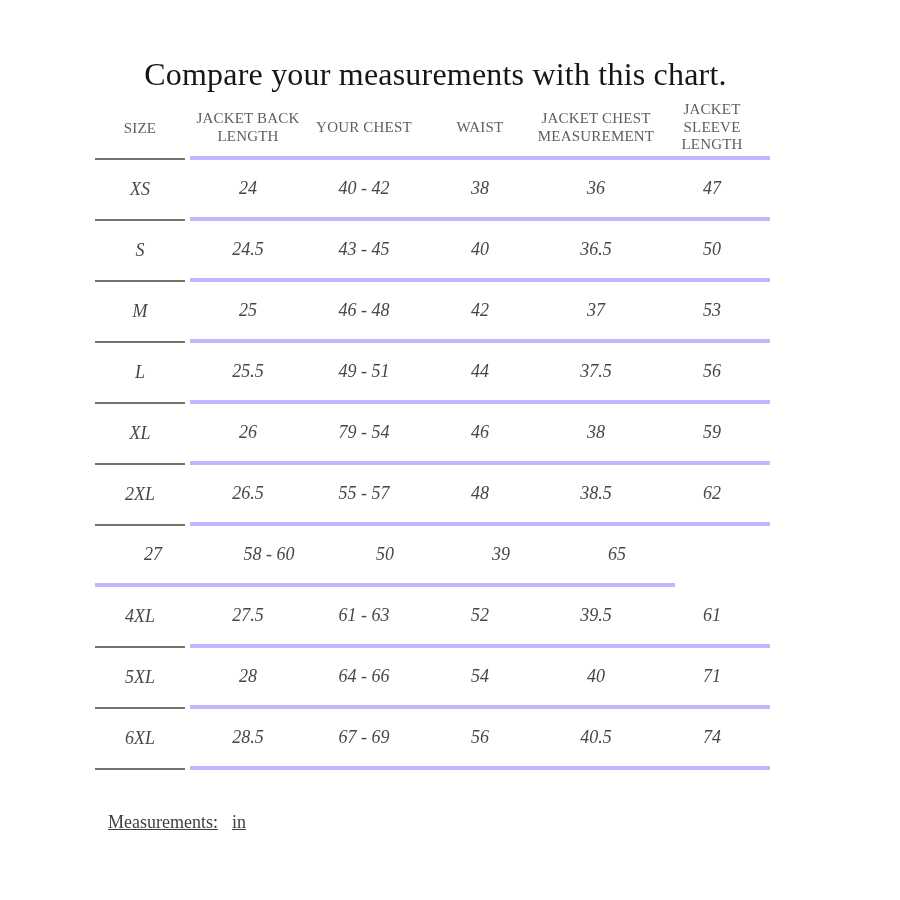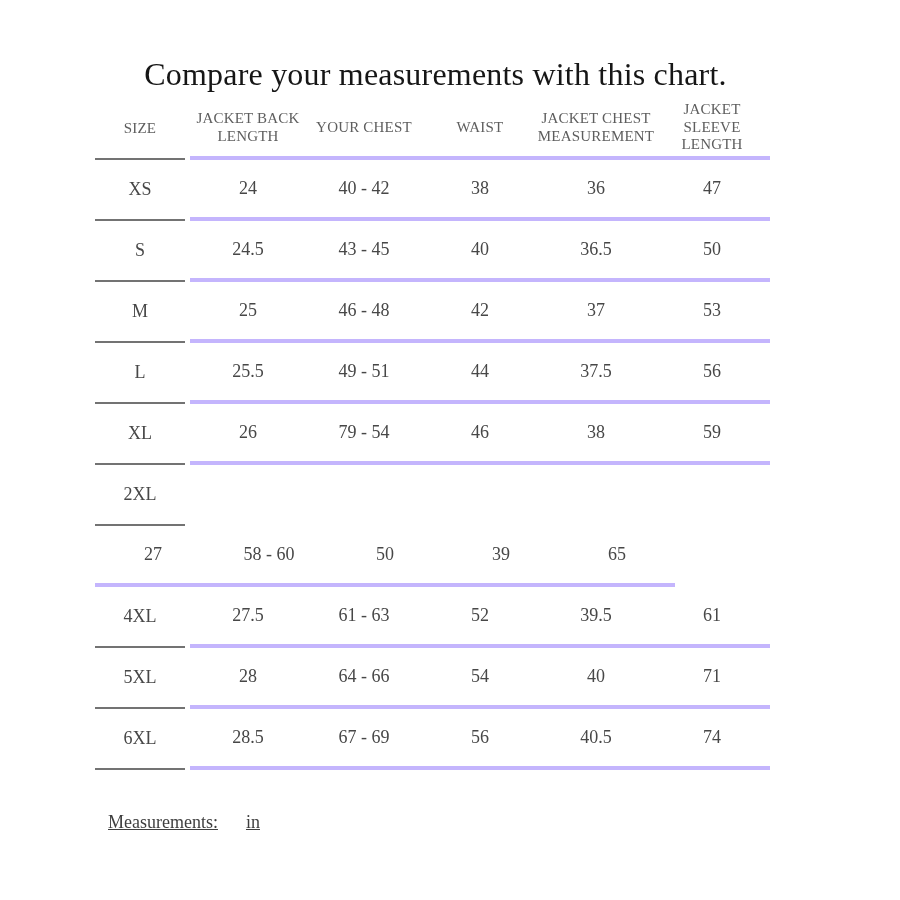--- a/index.html
+++ b/index.html
@@ -31,21 +31,21 @@
   }
   .size-table {
     margin: 4px 0 0 95px;
     width: 675px;
   }
   .thead-row, .tr {
     display: flex;
     align-items: stretch;
   }
   .thead-row { height: 60px; }
-  .tr { height: 61px; }
+  .tr { height: 61px; font-style: italic; }
   .cell-size-col {
     width: 90px;
     margin-right: 5px;
     display: flex;
     align-items: center;
     justify-content: center;
     border-bottom: 2px solid #737373;
   }
   .vals {
     width: 580px;
@@ -78,21 +78,21 @@
   }
   .units-row {
     margin: 42px 0 0 108px;
     font-size: 18px;
     color: #3f3f3f;
     display: flex;
     align-items: baseline;
     text-decoration: underline;
   }
   .unit-value {
-    margin-left: 28px;
+    margin-left: 14px;
     color: #3f3f3f;
     cursor: pointer;
   }
 </style>
 </head>
 <body>
 
 <div class="page">
 
   <h1 class="title">Compare your measurements with this chart.</h1>
@@ -168,20 +168,27 @@
           <div class="vals">
             <div class="td">26</div>
             <div class="td">79 - 54</div>
             <div class="td">46</div>
             <div class="td">38</div>
             <div class="td">59</div>
           </div>
         </div>
         <div class="tr">
           <div class="cell-size-col">2XL</div>
+          <div class="vals">
+            <div class="td">26.5</div>
+            <div class="td">55 - 57</div>
+            <div class="td">48</div>
+            <div class="td">38.5</div>
+            <div class="td">62</div>
+          </div>
         </div>
         <div class="tr">
           <div class="vals">
             <div class="td">27</div>
             <div class="td">58 - 60</div>
             <div class="td">50</div>
             <div class="td">39</div>
             <div class="td">65</div>
           </div>
         </div>

